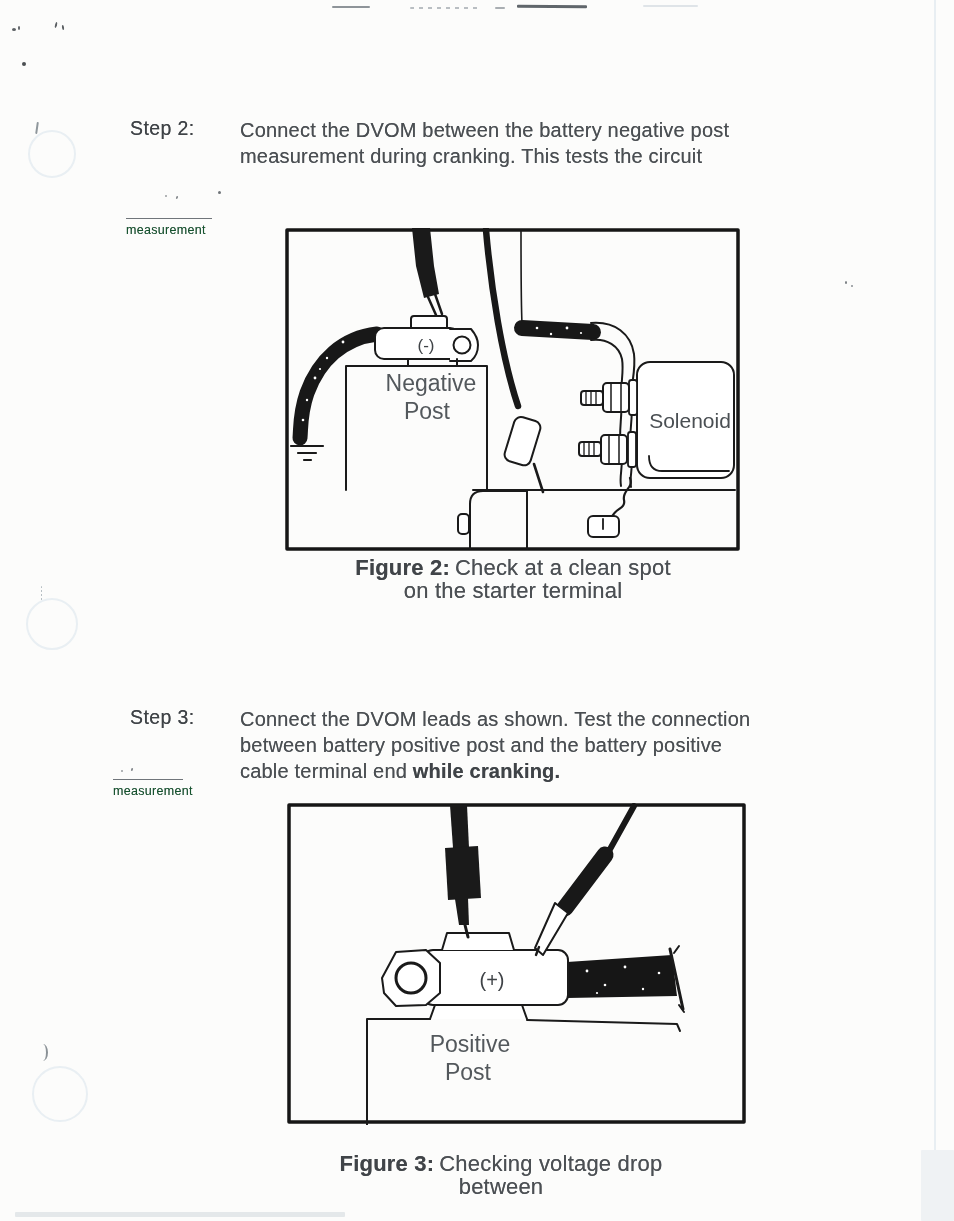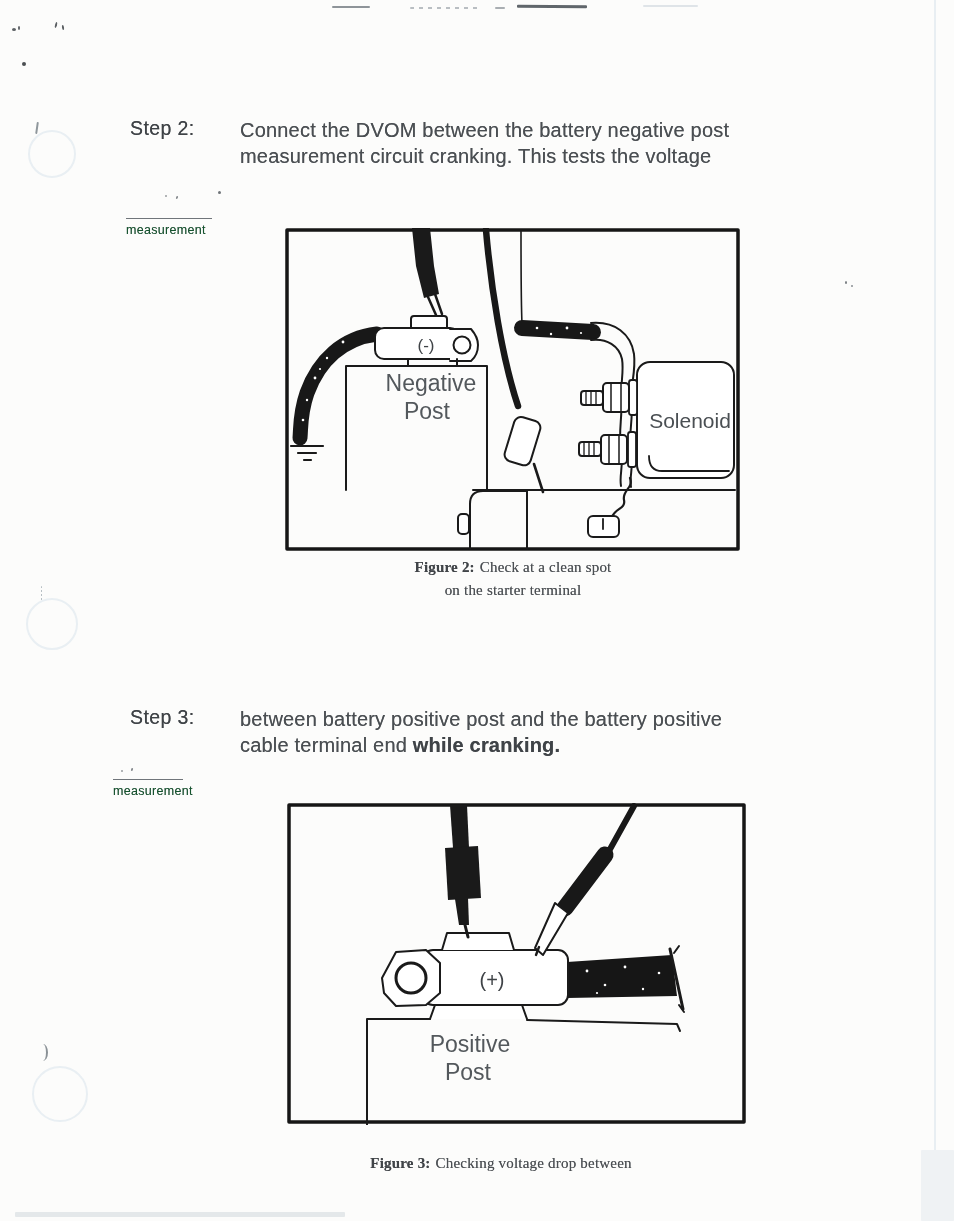--- a/index.html
+++ b/index.html
@@ -20,23 +20,22 @@
     text-shadow:0 0 .5px rgba(70,75,79,.7);white-space:nowrap;
   }
   .step-line b{font-weight:bold;color:#3f4347;}
   .measurement .m-line{width:86px;border-top:1.7px solid #70757a;}
   .measurement .m-label{
     font-size:12.5px;color:#14532d;letter-spacing:.3px;margin-top:4px;
     text-shadow:0 0 .4px rgba(85,89,93,.6);
   }
   .caption{text-align:center;}
   .caption .cap-line{
-    font-size:15px;line-height:23px;color:#4b4f53;letter-spacing:.2px;
+    font-size:22px;line-height:23px;color:#4b4f53;letter-spacing:.2px;
     text-shadow:0 0 .5px rgba(75,79,83,.7);
-    font-family:Liberation Serif, serif;
   }
   .caption b{font-weight:bold;color:#404448;}
   .caption .cap-rest{margin-left:5px;}
   .figure svg{display:block;}
   
   .speck{position:absolute;background:#5c6064;border-radius:50%;}
   .dash{position:absolute;border-radius:1px;}
   .punch{position:absolute;border:2px solid #e9eff3;border-radius:50%;}
   .faint-vline{position:absolute;width:2px;background:#e8eef2;}
 </style>
@@ -71,21 +70,21 @@
   <div class="dash" style="left:41px;top:586px;width:1px;height:15px;background:repeating-linear-gradient(180deg,#b7bfc4 0 2px,transparent 2px 4px);"></div>
   <div class="dash" style="left:38px;top:1044px;width:8px;height:17px;border-right:2px solid #8a9196;border-radius:0 50% 50% 0;"></div>
 
   <div class="faint-vline" style="left:934px;top:0;height:1221px;"></div>
   <div class="dash" style="left:15px;top:1212px;width:330px;height:5px;background:#e4e8ea;"></div>
   <div class="dash" style="left:921px;top:1150px;width:33px;height:71px;background:#eff2f4;"></div>
 
   <div class="abs step-label" style="left:130px;top:117px;">Step 2:</div>
   <div class="abs step-body" style="left:240px;top:117px;">
     <div class="step-line"><span>Connect the DVOM between the battery negative post</span></div>
-    <div class="step-line"><span>measurement circuit cranking. This tests the voltage</span></div>
+    <div class="step-line"><span>measurement during cranking. This tests the circuit</span></div>
   </div>
 
   <div class="abs measurement" style="left:126px;top:218px;">
     <div class="m-line"></div>
     <div class="m-label">measurement</div>
   </div>
 
   <div class="abs figure" style="left:285px;top:228px;">
     <svg width="455" height="324" viewBox="0 0 455 324">
       <g stroke="#1a1a1a" fill="none" stroke-width="2" stroke-linecap="round" stroke-linejoin="round">
@@ -181,20 +180,21 @@
     </svg>
   </div>
 
   <div class="abs caption" style="left:327px;top:556px;width:372px;">
     <div class="cap-line"><b>Figure 2:</b><span class="cap-rest">Check at a clean spot</span></div>
     <div class="cap-line">on the starter terminal</div>
   </div>
 
   <div class="abs step-label" style="left:130px;top:706px;">Step 3:</div>
   <div class="abs step-body" style="left:240px;top:706px;">
+    <div class="step-line"><span>Connect the DVOM leads as shown. Test the connection</span></div>
     <div class="step-line"><span>between battery positive post and the battery positive</span></div>
     <div class="step-line"><span>cable terminal end </span><b>while cranking.</b></div>
   </div>
 
   <div class="abs measurement" style="left:113px;top:779px;">
     <div class="m-line" style="width:70px;"></div>
     <div class="m-label">measurement</div>
   </div>
 
   <div class="abs figure" style="left:287px;top:803px;">

